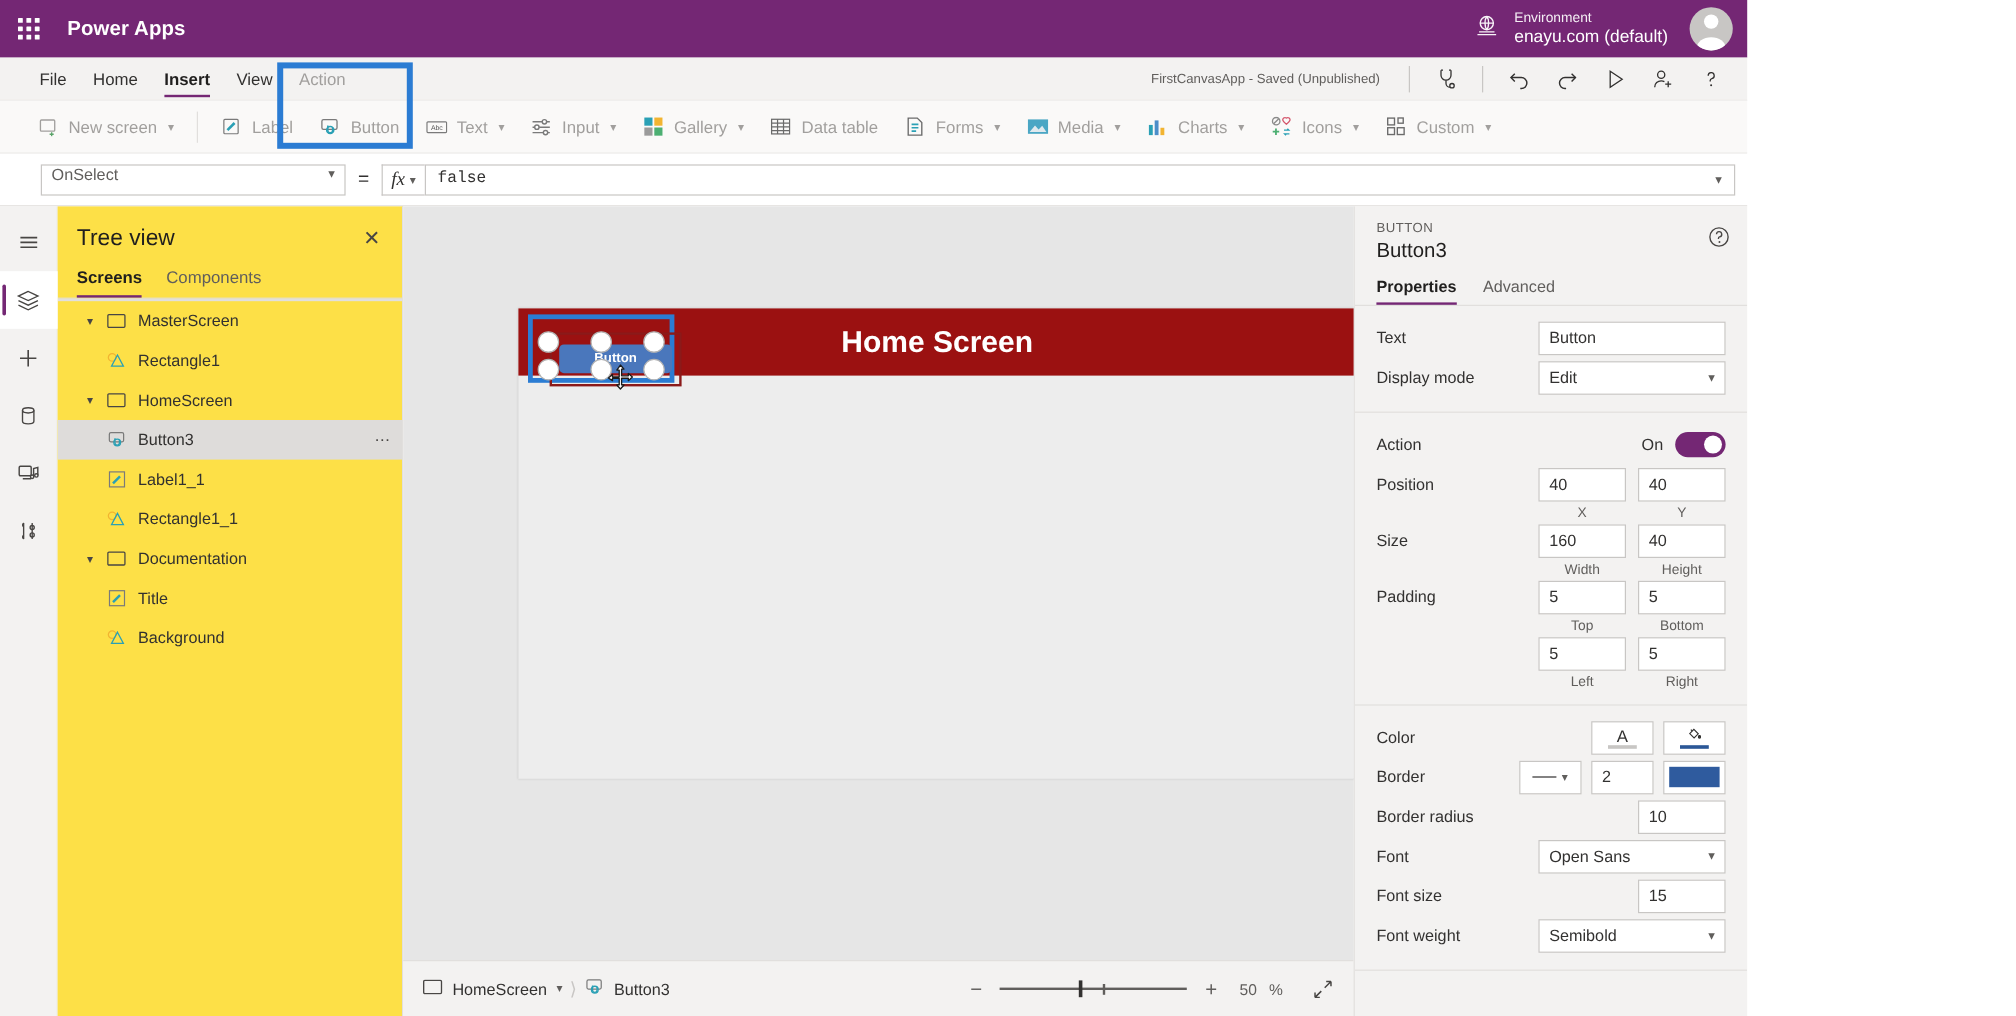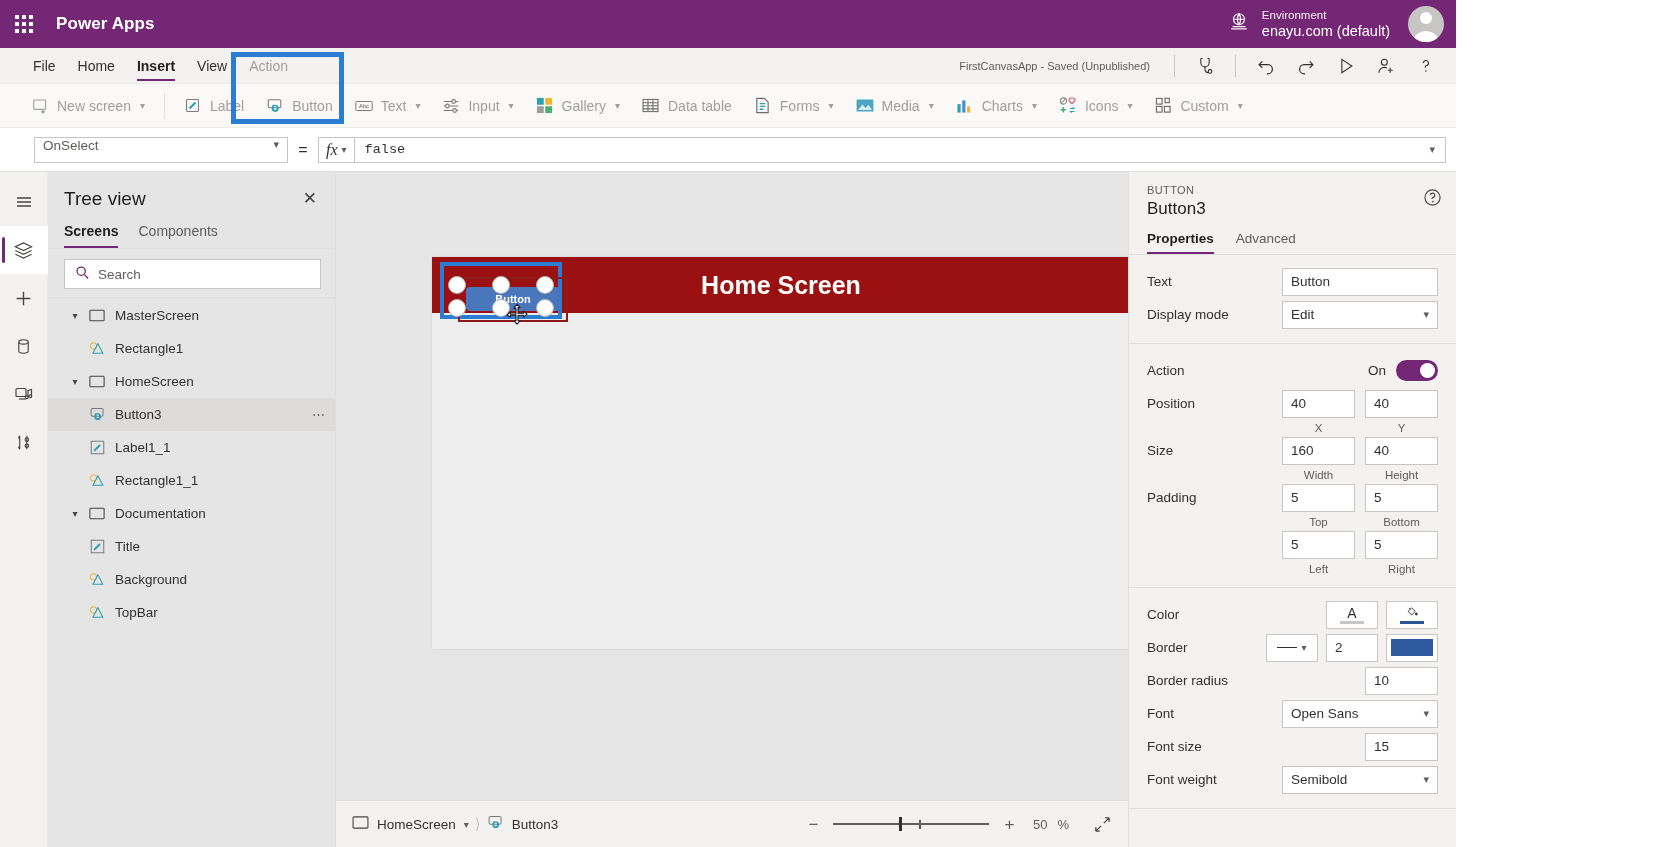--- a/index.html
+++ b/index.html
@@ -122,21 +122,21 @@
     cursor: pointer; position: relative; color: #484644;
   }
   .rail-btn.selected { background: #ffffff; }
   .rail-btn.selected::before {
     content: ""; position: absolute; left: 2px; top: 11px; width: 3px; height: 26px;
     background: #742774; border-radius: 2px;
   }
 
   
   .treepanel {
-    width: 288px; background: #e5e5e5; border-right: 1px solid #e1dfdd;
+    width: 288px; background: #fde047; border-right: 1px solid #e1dfdd;
     display: flex; flex-direction: column; flex: 0 0 288px;
   }
   .tree-head { display: flex; align-items: center; padding: 14px 14px 8px 16px; }
   .tree-title { font-size: 19px; color: #201f1e; }
   .tree-close { margin-left: auto; font-size: 17px; color: #484644; cursor: pointer; line-height: 1; padding: 4px; }
   .tree-tabs { display: flex; padding: 0 16px; gap: 20px; border-bottom: 1px solid #e1dfdd; }
   .tree-tab {
     font-size: 14px; color: #605e5c; padding: 4px 0 9px; cursor: pointer; position: relative;
   }
   .tree-tab.active { color: #201f1e; font-weight: bold; }
@@ -567,31 +567,20 @@
 
     <div class="treepanel">
       <div class="tree-head">
         <div class="tree-title">Tree view</div>
         <div class="tree-close">✕</div>
       </div>
       <div class="tree-tabs">
         <div class="tree-tab active">Screens</div>
         <div class="tree-tab">Components</div>
       </div>
-      <div class="tree-search-wrap">
-        <div class="tree-search">
-          <span>
-            <svg width="15" height="15" viewBox="0 0 16 16" fill="none" stroke="#742774" stroke-width="1.4">
-              <circle cx="6.6" cy="6.6" r="4.4"></circle>
-                <path d="M10 10l4 4.4"></path>
-            </svg>
-          </span>
-          <span class="ph">Search</span>
-        </div>
-      </div>
 
       <div class="tree-list">
         <div class="tree-sep"></div>
 
         <div class="tree-row ind-0">
           <span class="caret">▾</span>
           <span class="tico">
             <svg width="16" height="13" viewBox="0 0 18 14" fill="none" stroke="#484644" stroke-width="1.2">
                 <rect x="1" y="1" width="16" height="12" rx="1"></rect>
               </svg>
@@ -666,29 +655,20 @@
           <span>Title</span>
         </div>
         <div class="tree-row ind-1">
           <span class="tico">
             <svg width="16" height="15" viewBox="0 0 18 17" fill="none" stroke-width="1.2">
               <circle cx="5" cy="5.5" r="3.6" stroke="#f2b431" fill="none"></circle>
               <path d="M10 3.2l5.6 10.6H4.4z" stroke="#2aa0b5" fill="none"></path>
             </svg>
           </span>
           <span>Background</span>
-        </div>
-        <div class="tree-row ind-1">
-          <span class="tico">
-            <svg width="16" height="15" viewBox="0 0 18 17" fill="none" stroke-width="1.2">
-              <circle cx="5" cy="5.5" r="3.6" stroke="#f2b431" fill="none"></circle>
-              <path d="M10 3.2l5.6 10.6H4.4z" stroke="#2aa0b5" fill="none"></path>
-            </svg>
-          </span>
-          <span>TopBar</span>
         </div>
       </div>
     </div>
 
     <div class="canvasarea">
       <div class="canvas-scroll">
         <div class="phone-canvas">
           <div class="app-topbar">
             <span class="app-title">Home Screen</span>
           </div>

